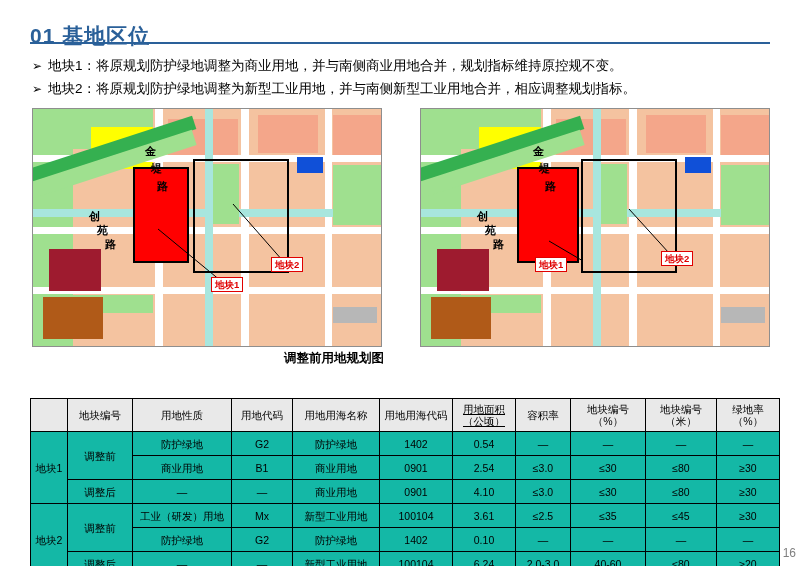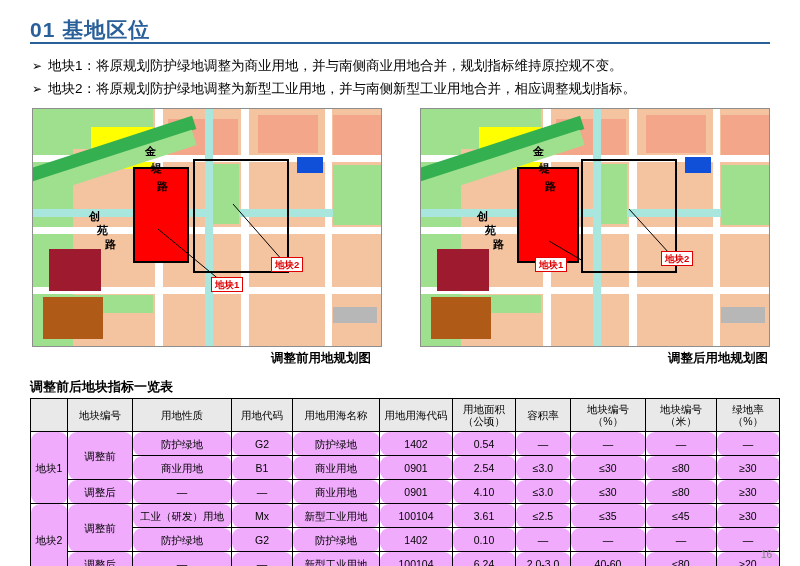--- a/index.html
+++ b/index.html
@@ -17,21 +17,21 @@
   }
   .slide {
     position: absolute;
     left: 0; top: 0;
     width: 800px; height: 566px;
   }
 
   
   .title-bar {
     position: absolute;
-    left: 30px; top: 16px;
+    left: 30px; top: 22px;
     width: 740px;
     height: 32px;
   }
   .title-text {
     font-size: 21px;
     font-weight: bold;
     color: #2a6099;
     letter-spacing: 1px;
     line-height: 28px;
   }
@@ -83,21 +83,21 @@
 
   .map-caption {
     position: absolute;
     top: 350px;
     font-size: 12.5px;
     font-weight: bold;
     color: #000;
     text-align: right;
     width: 348px;
   }
-  .cap-left { left: 23px; }
+  .cap-left { left: 36px; }
   .cap-right { left: 420px; }
 
   
   .blk {
     position: absolute;
   }
   .road-h, .road-v {
     position: absolute;
     background: #ffffff;
   }
@@ -152,40 +152,39 @@
     line-height: 12px;
     color: #000;
   }
   table.idx thead th {
     background: #e9e9e9;
     font-weight: normal;
     height: 26px;
   }
   table.idx tbody td {
     height: 17px;
-    background: #f0abfc;
-    border-radius: 9px;
+    background: #14b8a6;
   }
   .col-grp { width: 34px; }
   .col-sta { width: 62px; }
   .col-xz  { width: 96px; }
   .col-dm  { width: 58px; }
   .col-hn  { width: 84px; }
   .col-hc  { width: 70px; }
-  .col-mj  { width: 60px; }
+  .col-mj  { width: 60px; text-decoration: underline; }
   .col-rj  { width: 52px; }
   .col-md  { width: 72px; }
   .col-gd  { width: 68px; }
   .col-ld  { width: 60px; }
 
   
   .pageno {
     position: absolute;
-    right: 28px; bottom: 6px;
-    font-size: 10px;
+    right: 4px; bottom: 6px;
+    font-size: 12px;
     color: #808080;
   }
 </style>
 </head>
 <body>
 
 <div class="slide">
 
   <div class="title-bar">
     <div class="title-text">01 基地区位</div>
@@ -309,23 +308,21 @@
     <div style="position:absolute;left:56px;top:100px;font-size:11px;font-weight:bold;color:#000;">创</div>
     <div style="position:absolute;left:64px;top:114px;font-size:11px;font-weight:bold;color:#000;">苑</div>
     <div style="position:absolute;left:72px;top:128px;font-size:11px;font-weight:bold;color:#000;">路</div>
     <div style="position:absolute;left:112px;top:35px;font-size:11px;font-weight:bold;color:#000;">金</div>
     <div style="position:absolute;left:118px;top:52px;font-size:11px;font-weight:bold;color:#000;">堤</div>
     <div style="position:absolute;left:124px;top:70px;font-size:11px;font-weight:bold;color:#000;">路</div>
 
     <div class="lbl-red" style="left:114px;top:148px;">地块1</div>
     <div class="lbl-red" style="left:240px;top:142px;">地块2</div>
   </div>
-  <div class="map-caption cap-right">调整后用地规划图</div>
-
-  <div class="table-title">调整前后地块指标一览表</div>
+
 
   <table class="idx">
     <thead>
       <tr>
         <th class="col-grp"></th>
         <th class="col-sta">地块编号</th>
         <th class="col-xz">用地性质</th>
         <th class="col-dm">用地代码</th>
         <th class="col-hn">用地用海名称</th>
         <th class="col-hc">用地用海代码</th>

